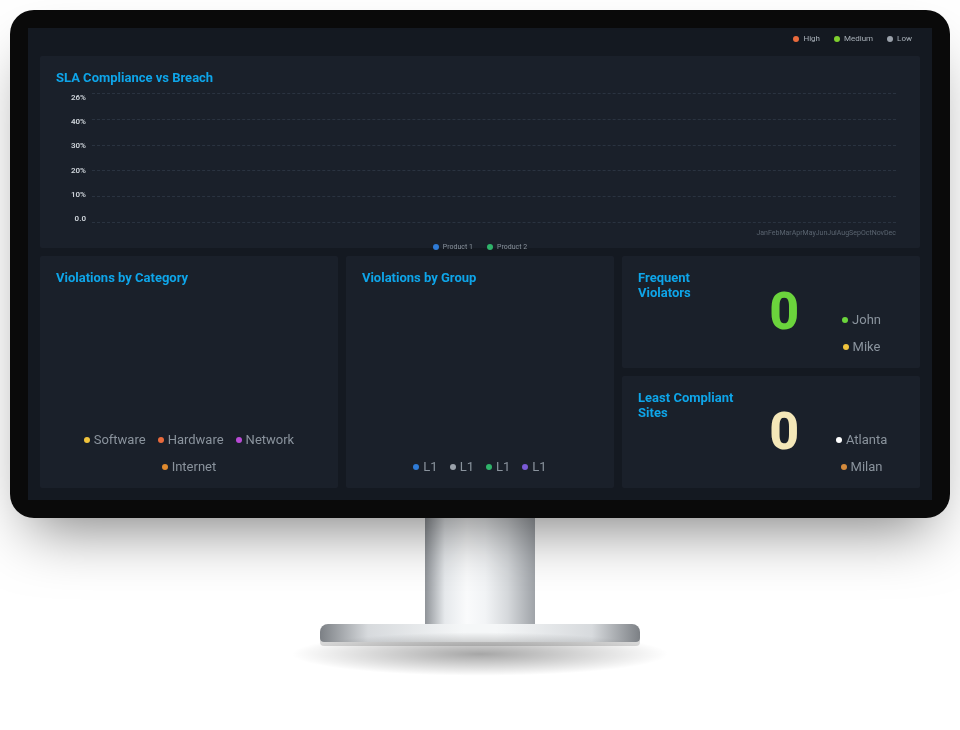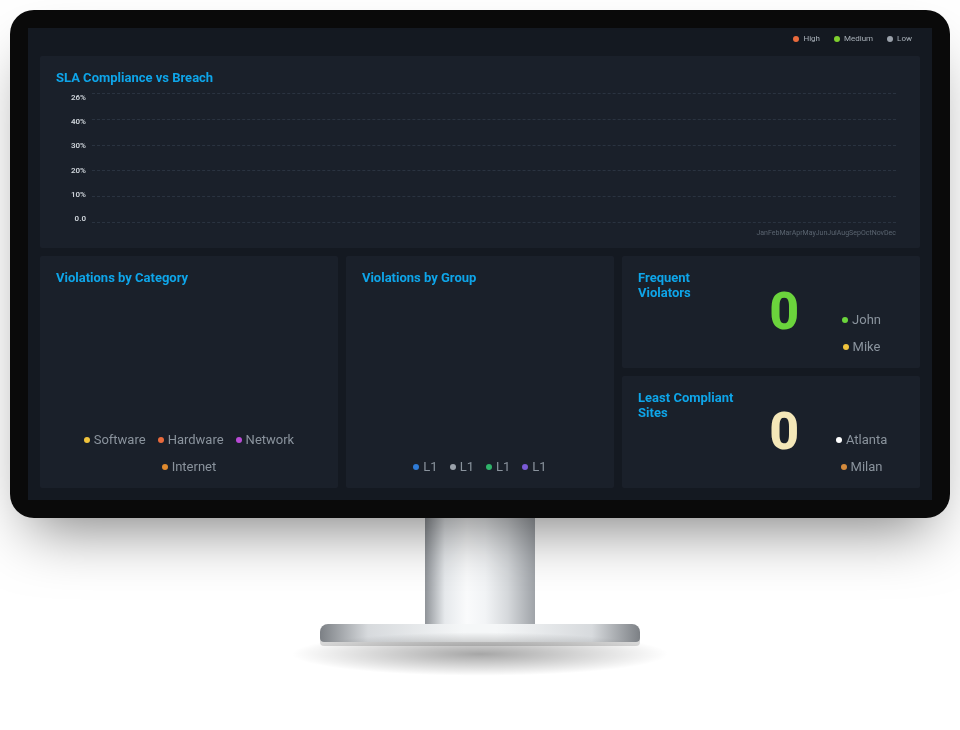--- a/index.html
+++ b/index.html
@@ -275,20 +275,30 @@
           <span>Apr</span>
           <span>May</span>
           <span>Jun</span>
           <span>Jul</span>
           <span>Aug</span>
           <span>Sep</span>
           <span>Oct</span>
           <span>Nov</span>
           <span>Dec</span>
         </div>
+        <div class="chart-legend">
+          <span class="legend-item">
+            <span class="legend-dot" style="background:#2f7bd6"></span>
+            <span>Product 1</span>
+          </span>
+          <span class="legend-item">
+            <span class="legend-dot" style="background:#2fb36a"></span>
+            <span>Product 2</span>
+          </span>
+        </div>
       </div>
 
       <div class="bottom-row">
 
         <div class="panel small-panel">
           <div class="panel-title">Violations by Category</div>
           <div class="small-legend">
             <span class="legend-item">
               <span class="legend-dot" style="background:#f0c33c"></span>
               <span>Software</span>

